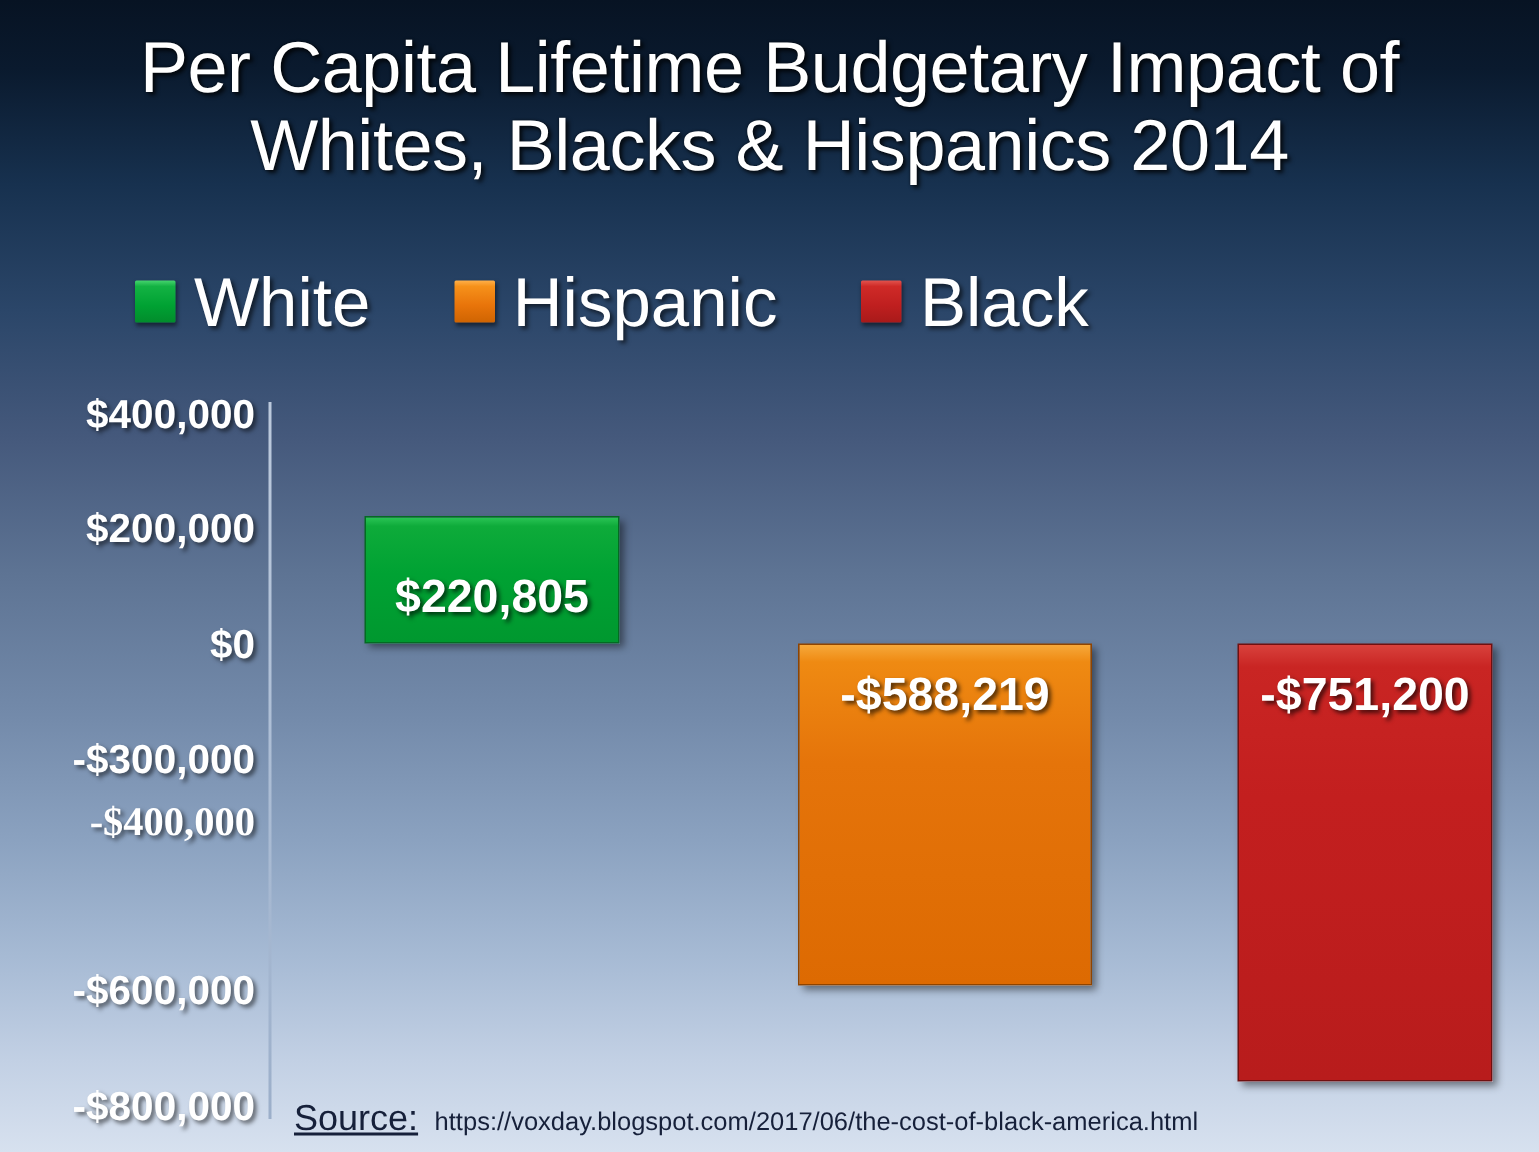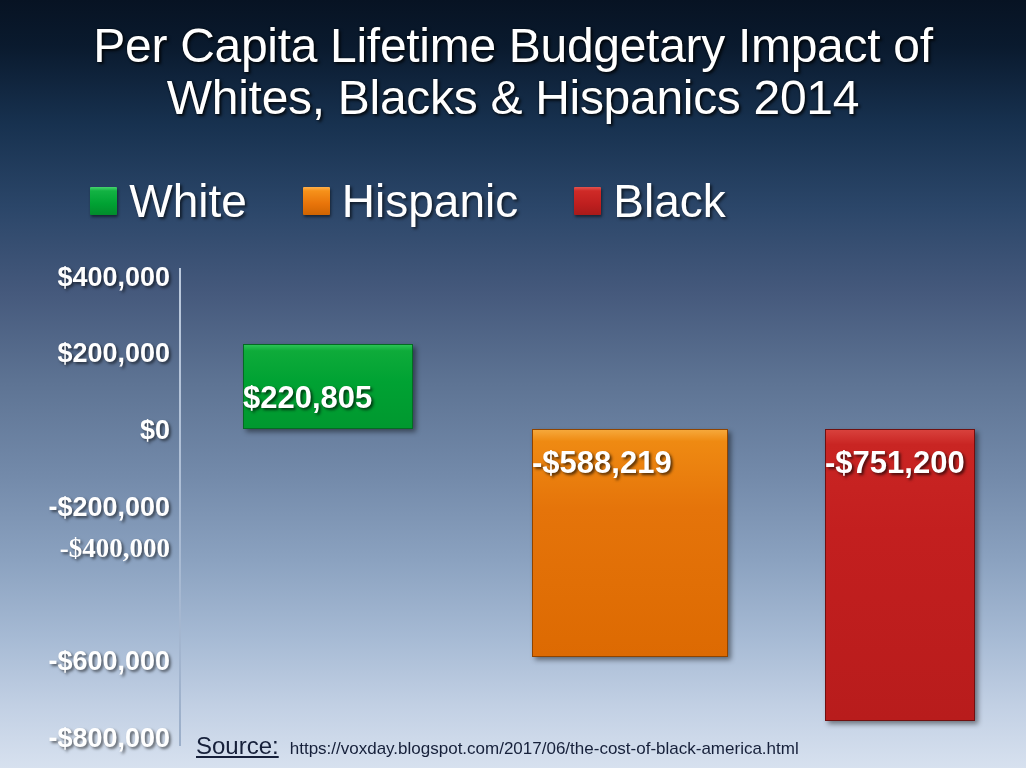--- a/index.html
+++ b/index.html
@@ -136,20 +136,21 @@
     border-color: #8f4400;
   }
   .bar.red .bar-body {
     background: linear-gradient(to bottom, #d8413c 0%, #c92523 5%, #c31f1f 35%, #b81c1c 100%);
     border-color: #701010;
   }
   .bar-label {
     position: absolute;
     left: 0;
     width: 100%;
+    text-align: center;
     color: #ffffff;
     font-size: 31px;
     font-weight: bold;
     text-shadow: 2px 2px 3px rgba(0,0,0,0.65);
     white-space: nowrap;
   }
   .bar.green .bar-label { top: 36px; }
   .bar.orange .bar-label { top: 16px; }
   .bar.red .bar-label { top: 16px; }
 
@@ -190,36 +191,36 @@
     </div>
   </div>
 
   <div class="plot">
 
     <div class="axis-line"></div>
 
     <div class="ytick" style="top:277px;">$400,000</div>
     <div class="ytick" style="top:353px;">$200,000</div>
     <div class="ytick" style="top:430px;">$0</div>
-    <div class="ytick" style="top:507px;">-$200,000</div>
+    <div class="ytick" style="top:507px;">-$300,000</div>
     <div class="ytick" style="top:548px;font-family:Liberation Serif, serif;">-$400,000</div>
     <div class="ytick" style="top:661px;">-$600,000</div>
     <div class="ytick" style="top:738px;margin-left:20px;">-$800,000</div>
 
     <div class="bar green" style="left:243px; top:344px; width:170px; height:85px;">
       <div class="bar-body"></div>
       <div class="bar-label">$220,805</div>
     </div>
 
     <div class="bar orange" style="left:532px; top:429px; width:196px; height:228px;">
       <div class="bar-body"></div>
       <div class="bar-label">-$588,219</div>
     </div>
 
-    <div class="bar red" style="left:825px; top:429px; width:150px; height:292px;">
+    <div class="bar red" style="left:825px; top:429px; width:170px; height:292px;">
       <div class="bar-body"></div>
       <div class="bar-label">-$751,200</div>
     </div>
 
   </div>
 
   <div class="source">
     <span class="source-label">Source:</span>
     <span class="source-url">https://voxday.blogspot.com/2017/06/the-cost-of-black-america.html</span>
   </div>

